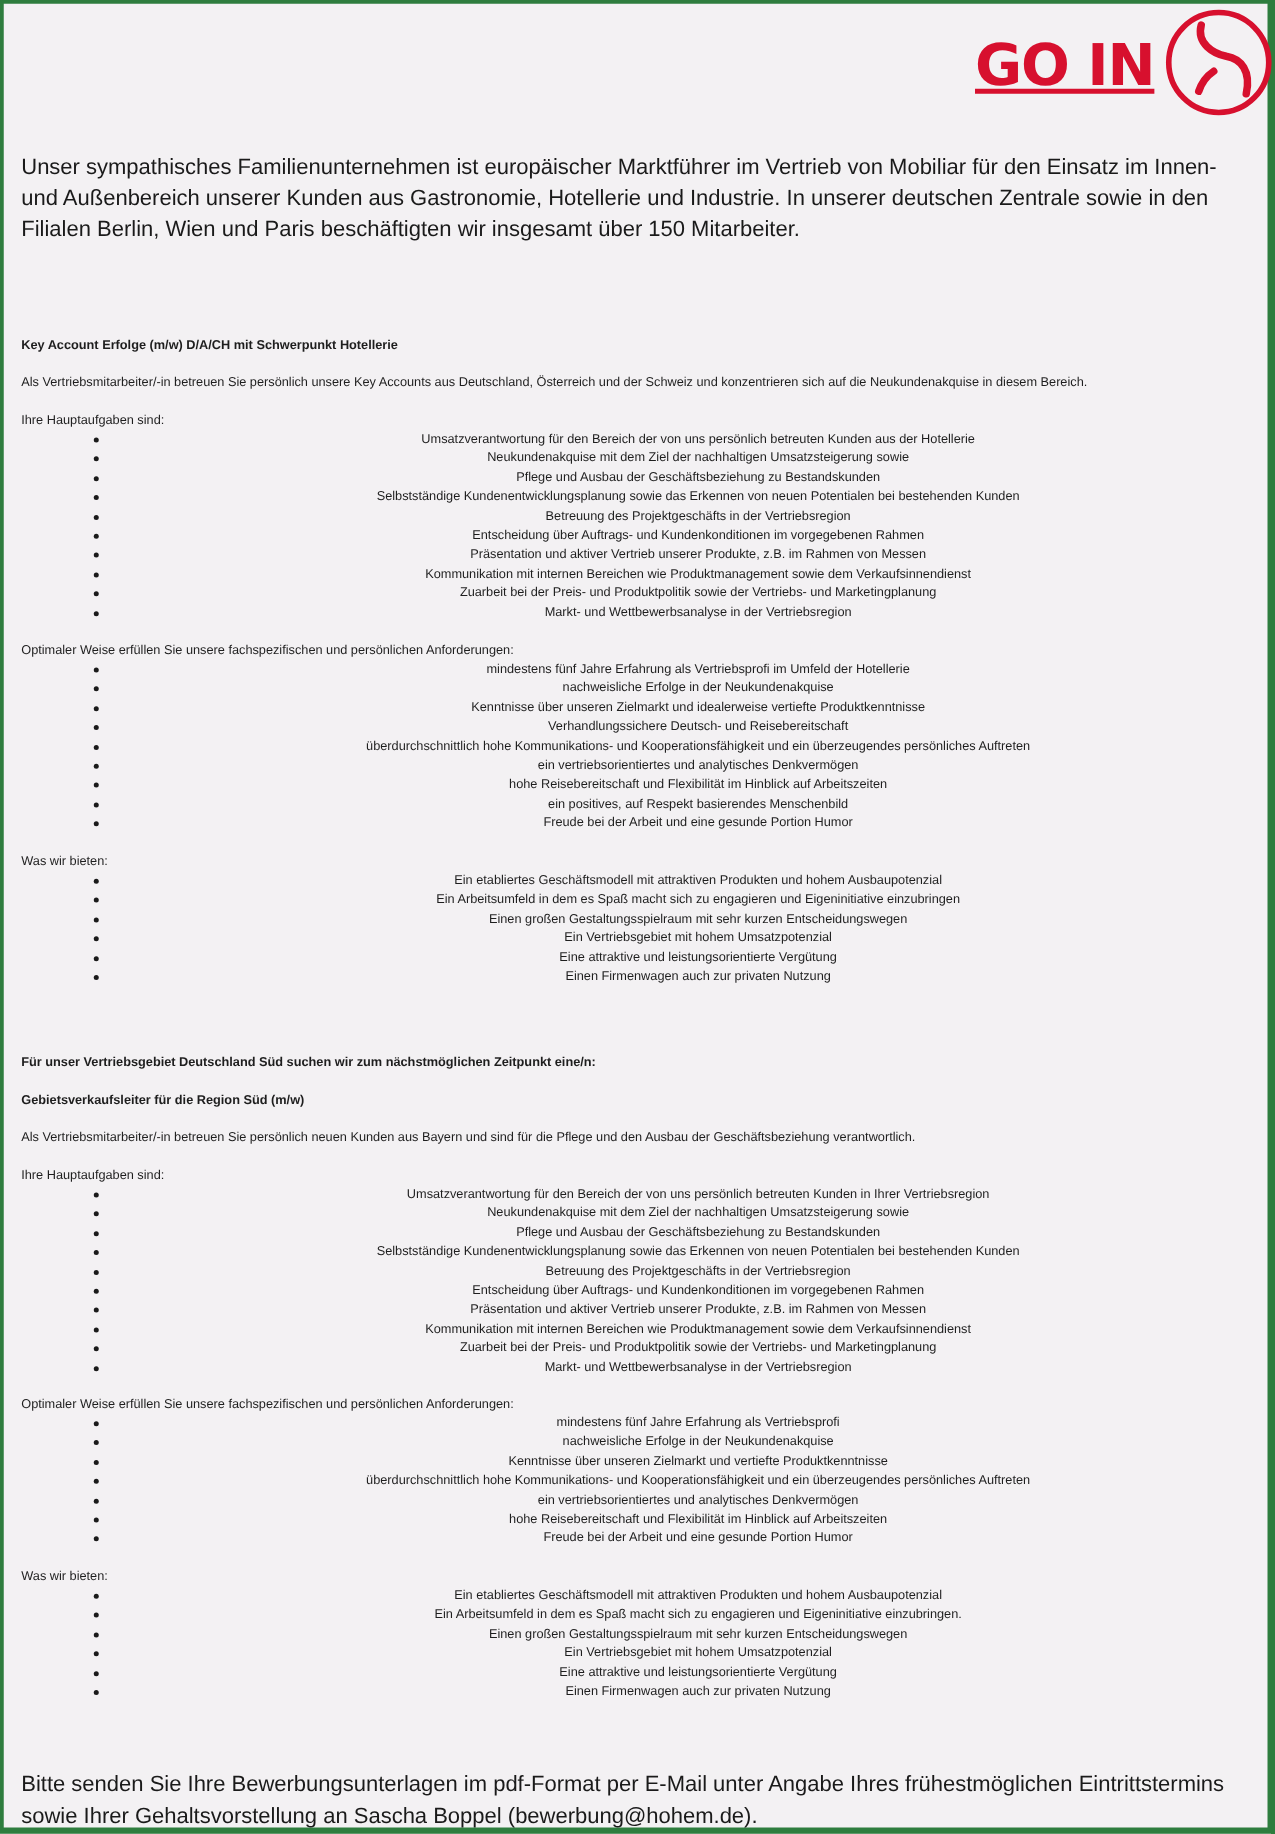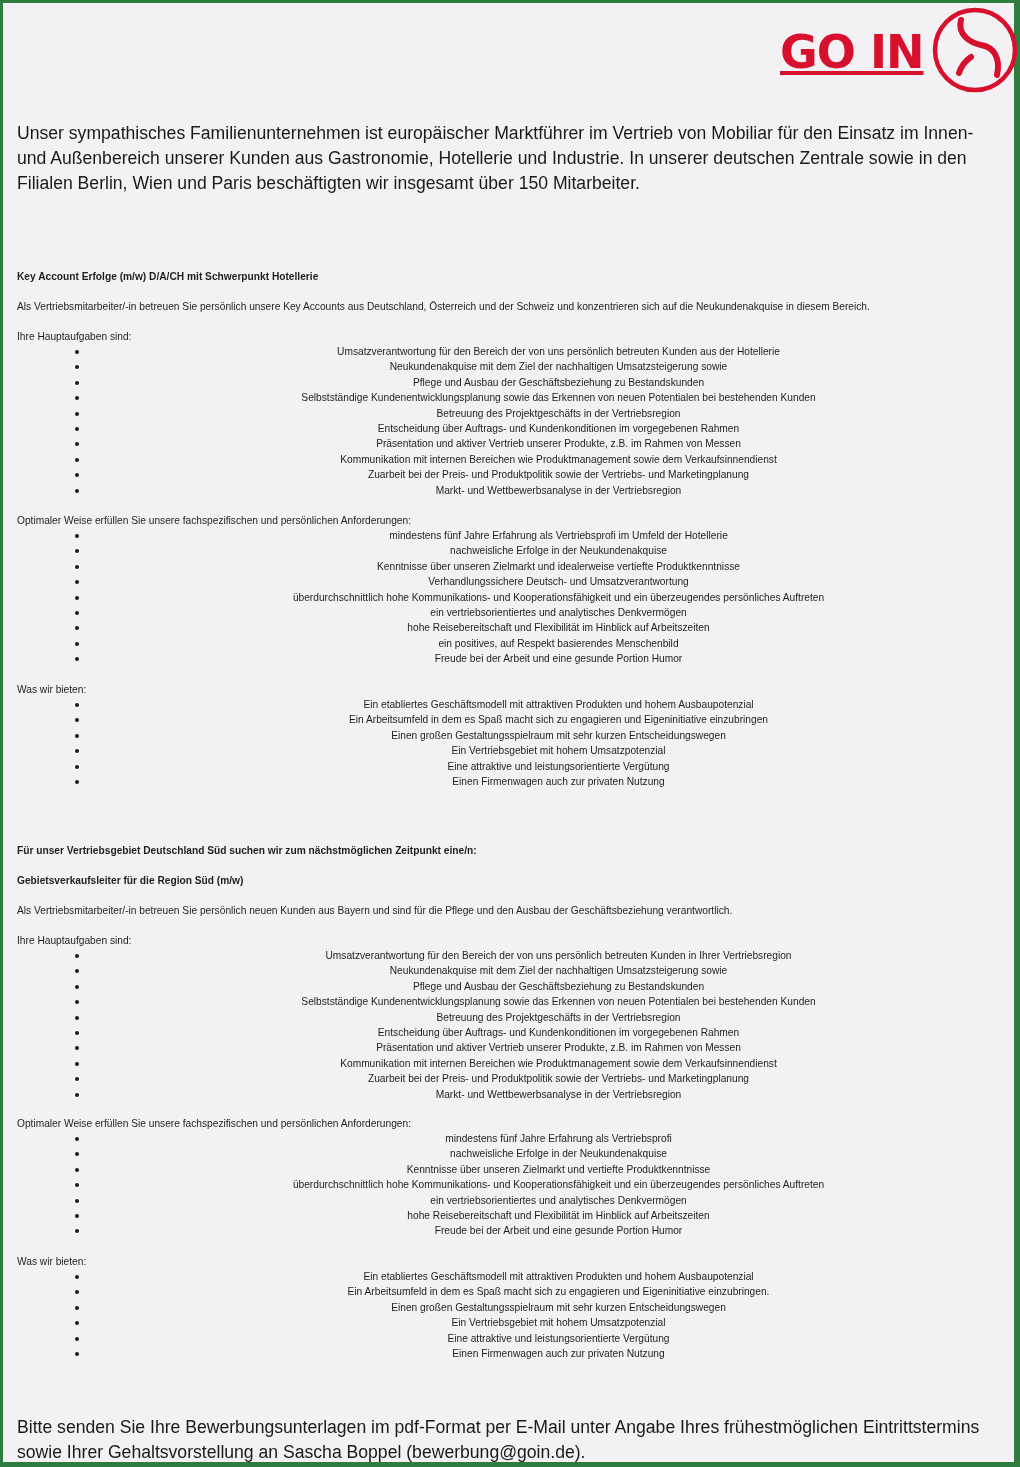--- a/index.html
+++ b/index.html
@@ -71,21 +71,21 @@
       <li><span class="dot"></span><span>Präsentation und aktiver Vertrieb unserer Produkte, z.B. im Rahmen von Messen</span></li>
       <li><span class="dot"></span><span>Kommunikation mit internen Bereichen wie Produktmanagement sowie dem Verkaufsinnendienst</span></li>
       <li><span class="dot"></span><span>Zuarbeit bei der Preis- und Produktpolitik sowie der Vertriebs- und Marketingplanung</span></li>
       <li><span class="dot"></span><span>Markt- und Wettbewerbsanalyse in der Vertriebsregion</span></li>
     </ul>
   <div class="block small" style="top:510px">Optimaler Weise erfüllen Sie unsere fachspezifischen und persönlichen Anforderungen:</div>
   <ul class="bl block small" style="top:525px">
       <li><span class="dot"></span><span>mindestens fünf Jahre Erfahrung als Vertriebsprofi im Umfeld der Hotellerie</span></li>
       <li><span class="dot"></span><span>nachweisliche Erfolge in der Neukundenakquise</span></li>
       <li><span class="dot"></span><span>Kenntnisse über unseren Zielmarkt und idealerweise vertiefte Produktkenntnisse</span></li>
-      <li><span class="dot"></span><span>Verhandlungssichere Deutsch- und Umsatzverantwortung</span></li>
+      <li><span class="dot"></span><span>Verhandlungssichere Deutsch- und Reisebereitschaft</span></li>
       <li><span class="dot"></span><span>überdurchschnittlich hohe Kommunikations- und Kooperationsfähigkeit und ein überzeugendes persönliches Auftreten</span></li>
       <li><span class="dot"></span><span>ein vertriebsorientiertes und analytisches Denkvermögen</span></li>
       <li><span class="dot"></span><span>hohe Reisebereitschaft und Flexibilität im Hinblick auf Arbeitszeiten</span></li>
       <li><span class="dot"></span><span>ein positives, auf Respekt basierendes Menschenbild</span></li>
       <li><span class="dot"></span><span>Freude bei der Arbeit und eine gesunde Portion Humor</span></li>
     </ul>
   <div class="block small" style="top:679px">Was wir bieten:</div>
   <ul class="bl block small" style="top:694px">
       <li><span class="dot"></span><span>Ein etabliertes Geschäftsmodell mit attraktiven Produkten und hohem Ausbaupotenzial</span></li>
       <li><span class="dot"></span><span>Ein Arbeitsumfeld in dem es Spaß macht sich zu engagieren und Eigeninitiative einzubringen</span></li>
@@ -124,15 +124,15 @@
   <div class="block small" style="top:1251px">Was wir bieten:</div>
   <ul class="bl block small" style="top:1266px">
       <li><span class="dot"></span><span>Ein etabliertes Geschäftsmodell mit attraktiven Produkten und hohem Ausbaupotenzial</span></li>
       <li><span class="dot"></span><span>Ein Arbeitsumfeld in dem es Spaß macht sich zu engagieren und Eigeninitiative einzubringen.</span></li>
       <li><span class="dot"></span><span>Einen großen Gestaltungsspielraum mit sehr kurzen Entscheidungswegen</span></li>
       <li><span class="dot"></span><span>Ein Vertriebsgebiet mit hohem Umsatzpotenzial</span></li>
       <li><span class="dot"></span><span>Eine attraktive und leistungsorientierte Vergütung</span></li>
       <li><span class="dot"></span><span>Einen Firmenwagen auch zur privaten Nutzung</span></li>
     </ul>
 
-  <div class="outro"><span>Bitte senden Sie Ihre Bewerbungsunterlagen im pdf-Format per E-Mail unter Angabe Ihres frühestmöglichen Eintrittstermins sowie Ihrer Gehaltsvorstellung an Sascha Boppel (</span><span>bewerbung@goin.de</span><span>).</span></div>
+  <div class="outro"><span>Bitte senden Sie Ihre Bewerbungsunterlagen im pdf-Format per E-Mail unter Angabe Ihres frühestmöglichen Eintrittstermins sowie Ihrer Gehaltsvorstellung an Sascha Boppel (</span><span>bewerbung@hohem.de</span><span>).</span></div>
 
 </div>
 
 </body></html>

